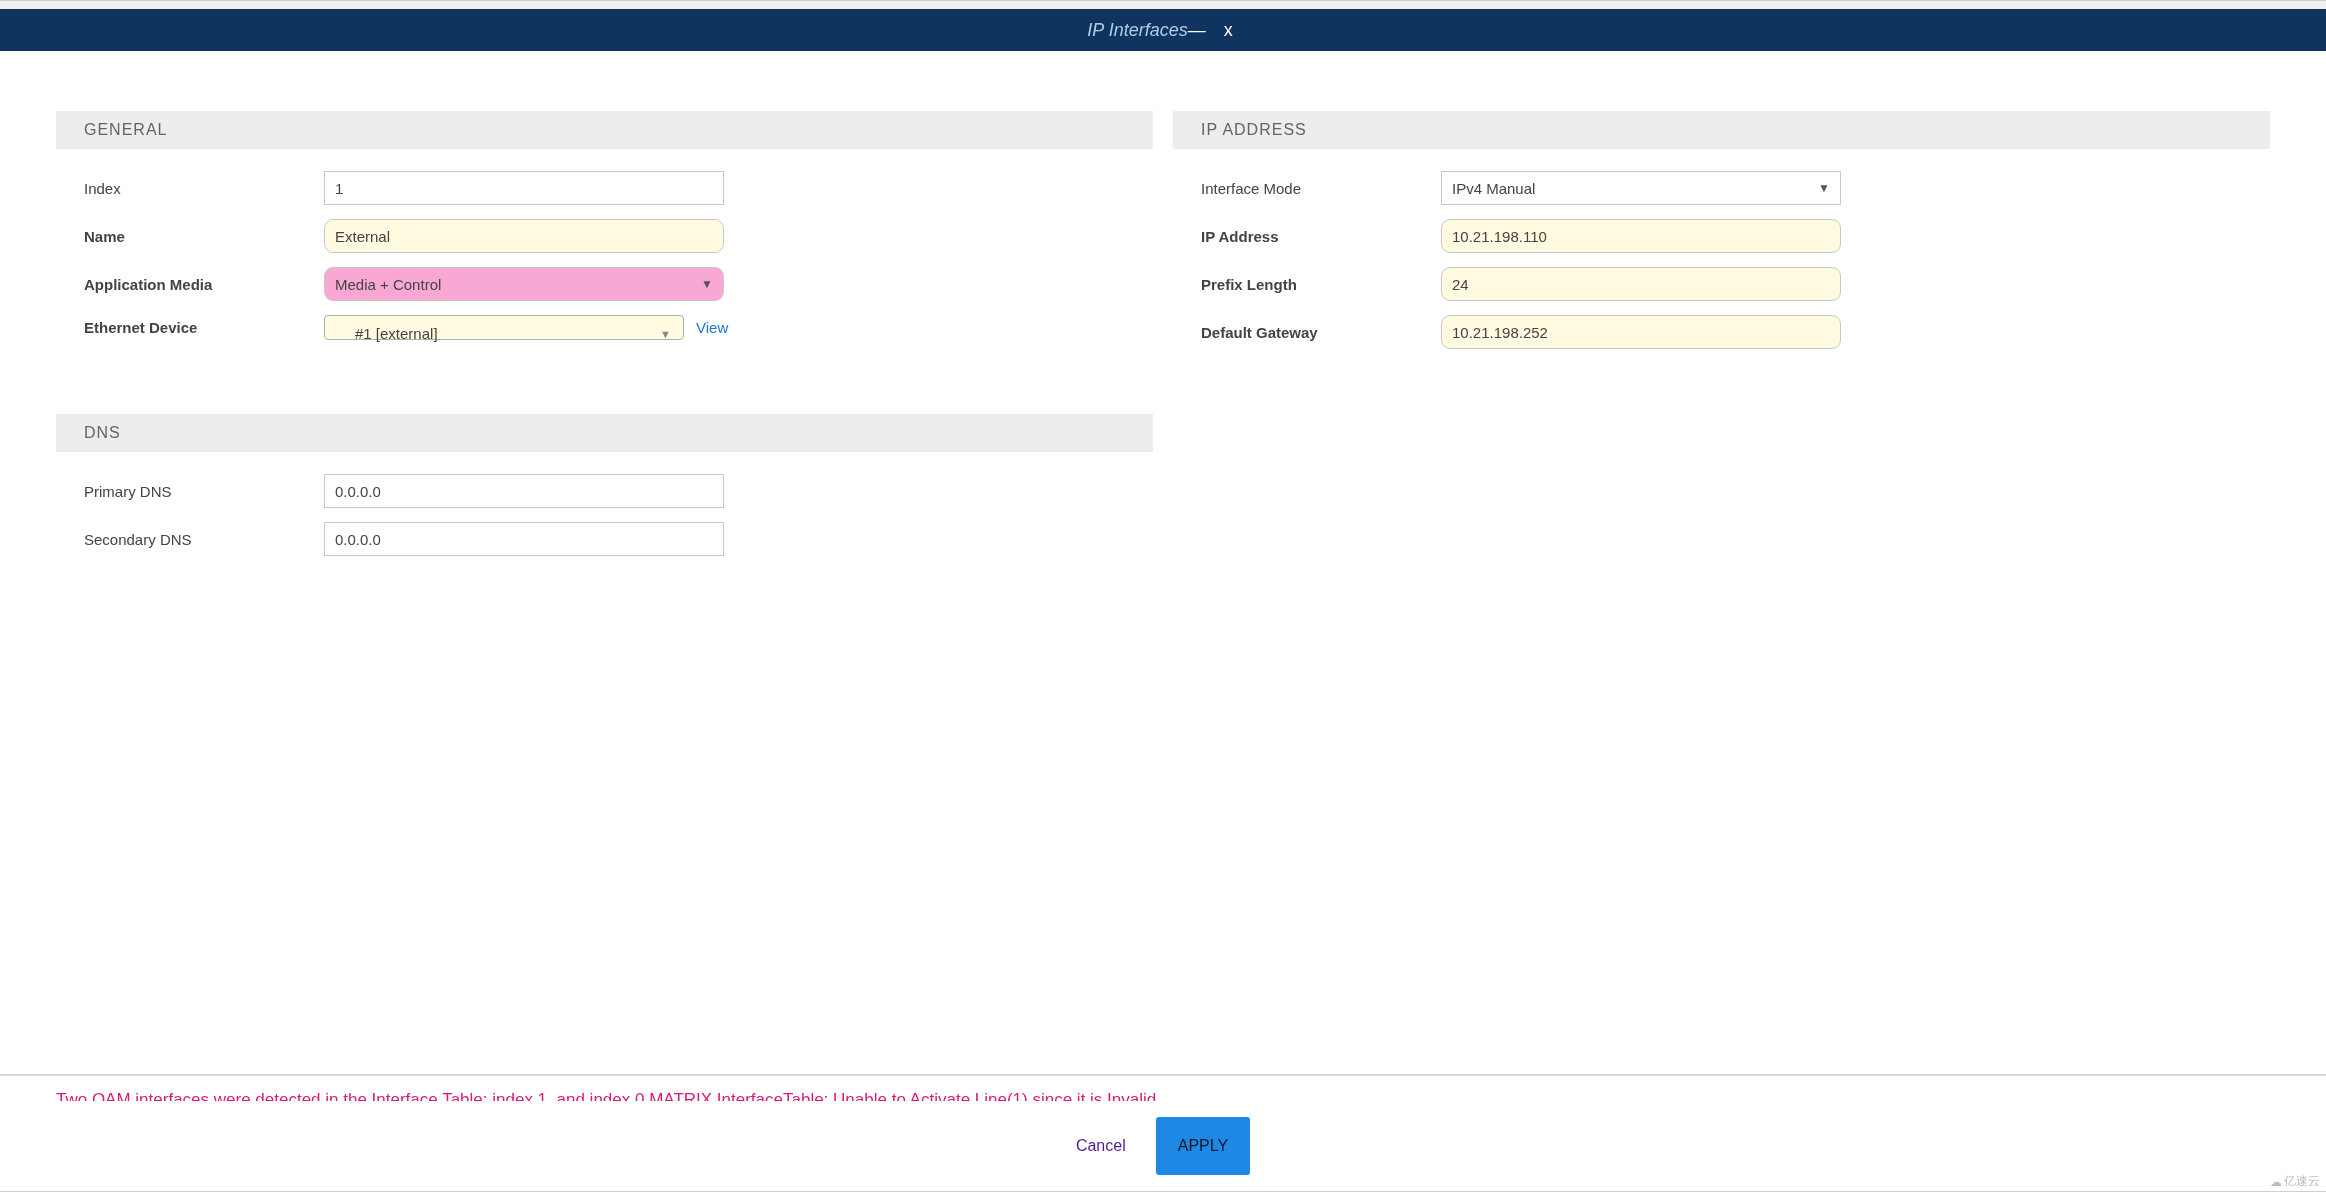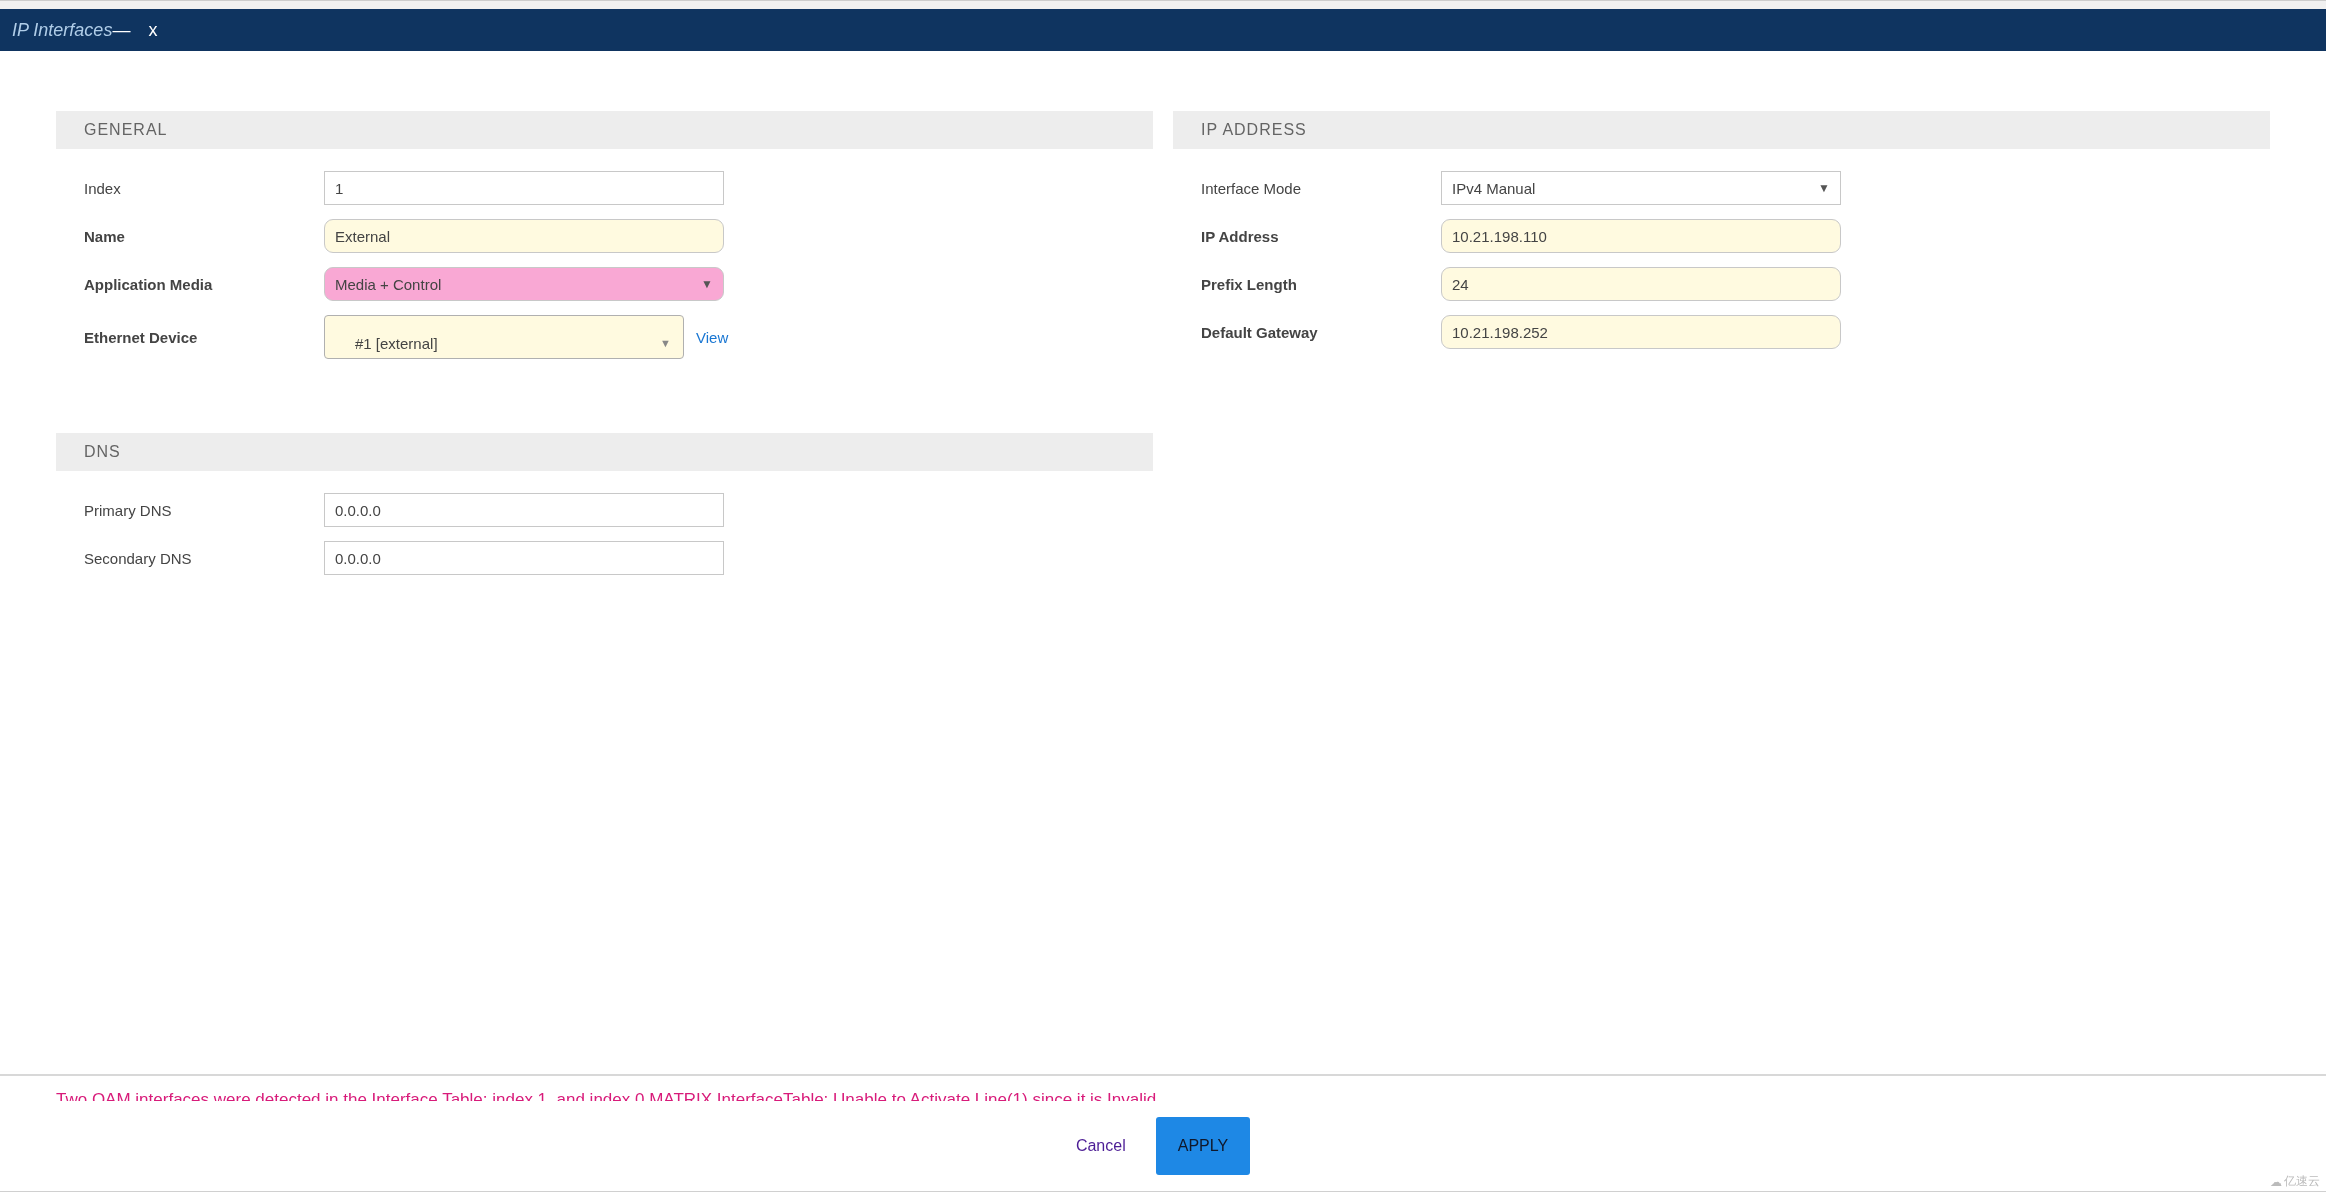--- a/index.html
+++ b/index.html
@@ -4,21 +4,21 @@
   <style>
     * { box-sizing: border-box; margin: 0; padding: 0; font-family: "Segoe UI", Arial, sans-serif; }
     body { background: #fff; font-size: 15px; color: #333; }
     
     .topbar-fragment { height: 9px; background: #f0f0f0; border-top: 1px solid #ccc; }
     
     .header {
       background: #0f3460;
       color: #a8c4e0;
       padding: 4px 12px;
-      display: flex; align-items: center; justify-content: flex-start;
+      display: flex; align-items: center; justify-content: center;
       height: 42px;
     }
     .header-title { font-style: italic; font-size: 18px; color: #b0cde8; }
     .header-controls { display: flex; gap: 18px; padding-right: 6px;}
     .header-controls span { color: #fff; font-size: 18px; cursor: pointer; }
 
     .content { padding: 60px 56px 20px 56px; display: flex; gap: 20px; }
     .col { flex: 1; }
 
     .section-header {
@@ -43,21 +43,21 @@
     
     .select { 
       width: 400px; height: 34px; border: 1px solid #c8c8c8;
       display: flex; align-items: center; justify-content: space-between;
       padding: 0 10px; font-size: 15px; color: #444; cursor:pointer;
     }
     .select.dirty { background: #f9a8d4; }
     .select .caret { font-size: 12px; color:#555;}
     
     .combo-select {
-      width: 360px; height: 44px; border: 1px solid #b0b0b0; border-radius: 4px;
+      width: 360px; height: 25px; border: 1px solid #b0b0b0; border-radius: 4px;
       display: flex; align-items: center; justify-content: space-between;
       padding: 12px 12px 0 30px; font-size: 15px; color: #444; background:#fffae0; cursor:pointer;
     }
     .combo-select .caret { font-size: 11px; color:#888;}
     
     .link { color: #1976d2; cursor:pointer; }
 
     .spacer-section { height: 56px; }
 
     .error-bar {

